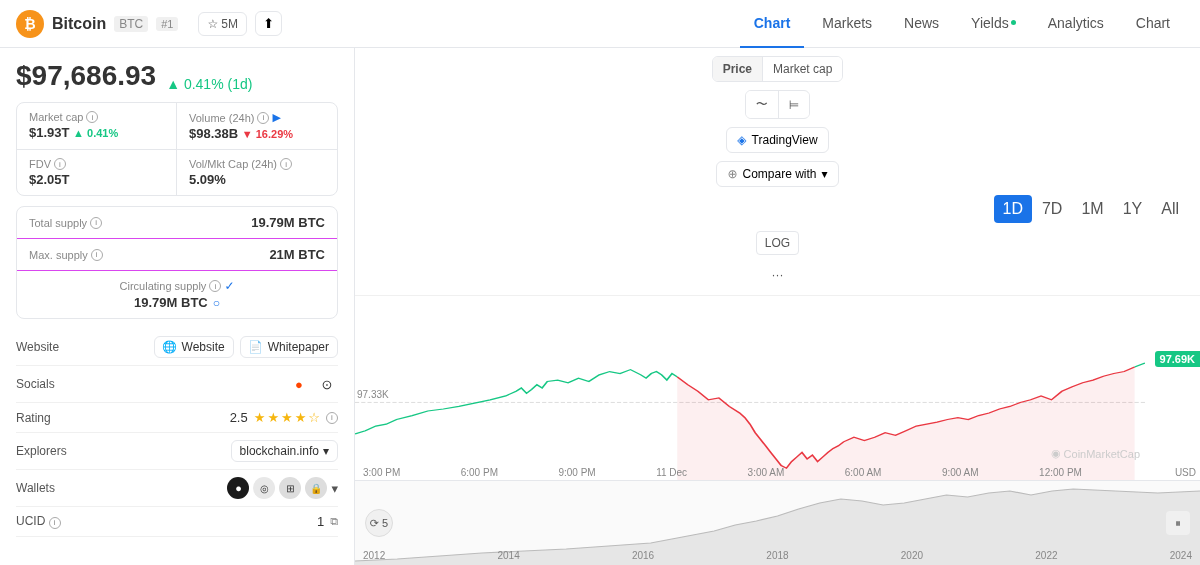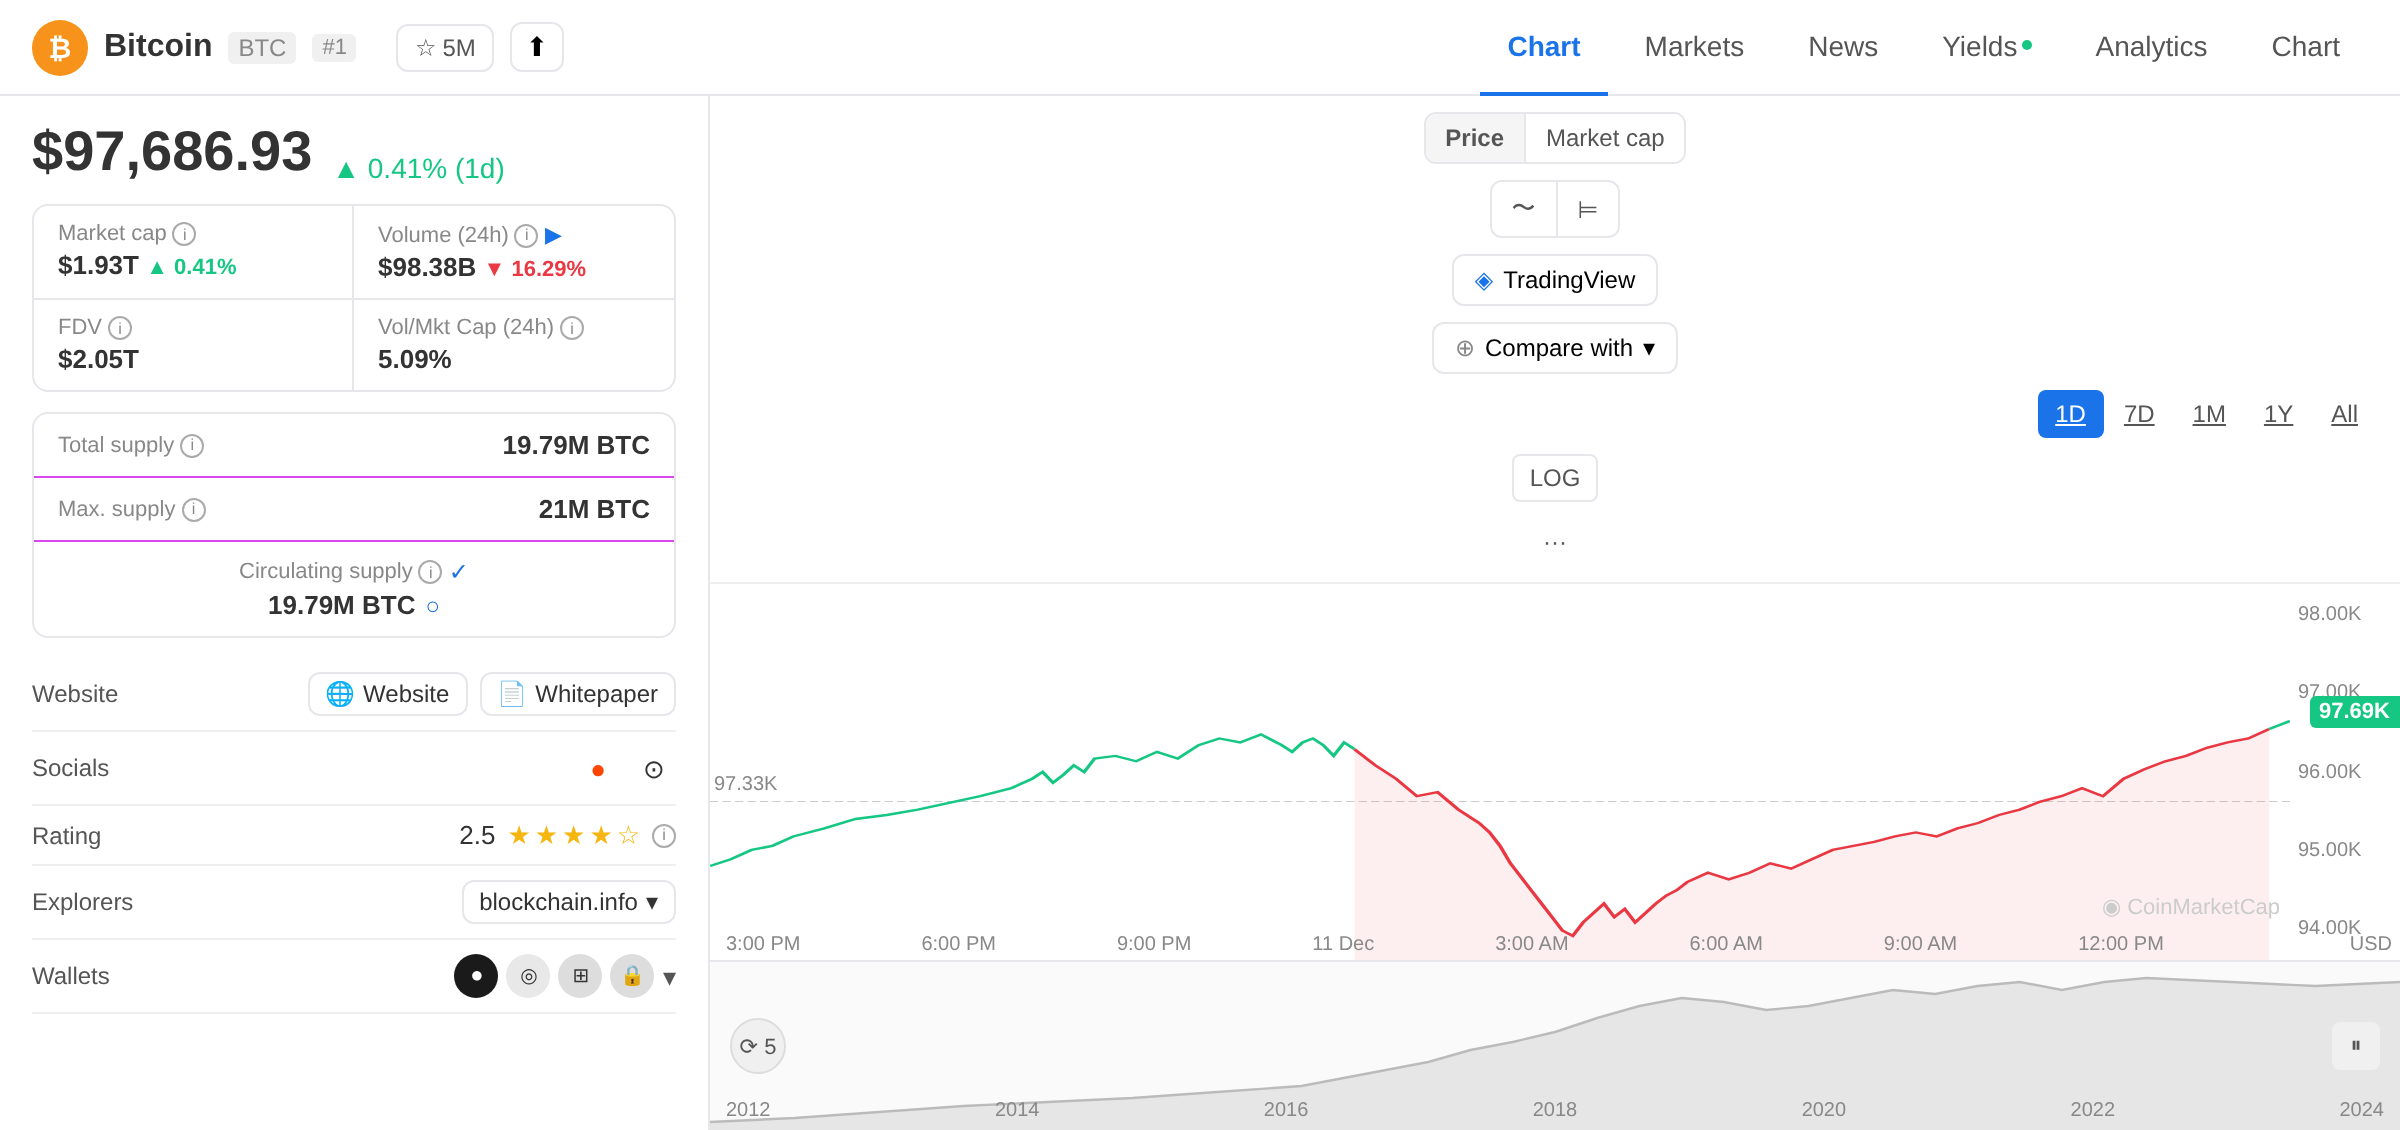--- a/index.html
+++ b/index.html
@@ -59,21 +59,21 @@
     .right-panel { flex: 1; display: flex; flex-direction: column; overflow: hidden; }
 
     .chart-toolbar { display: flex; align-items: center; padding: 8px 12px; gap: 8px; border-bottom: 1px solid #f0f0f0; flex-wrap: wrap; flex-direction: column; }
     .toolbar-group { display: flex; align-items: center; border: 1px solid #e5e7eb; border-radius: 6px; overflow: hidden; }
     .toolbar-btn { padding: 5px 10px; cursor: pointer; font-size: 12px; color: #555; background: #fff; border: none; display: flex; align-items: center; gap: 3px; }
     .toolbar-btn.active { background: #f5f5f5; font-weight: 600; }
     .toolbar-btn:not(:last-child) { border-right: 1px solid #e5e7eb; }
     .tradingview-btn { display: flex; align-items: center; gap: 5px; border: 1px solid #e5e7eb; border-radius: 6px; padding: 5px 10px; cursor: pointer; font-size: 12px; background: #fff; }
     .compare-btn { display: flex; align-items: center; gap: 5px; border: 1px solid #e5e7eb; border-radius: 6px; padding: 5px 10px; cursor: pointer; font-size: 12px; background: #fff; min-width: 120px; }
     .time-group { display: flex; align-items: center; gap: 1px; margin-left: auto; }
-    .time-btn { padding: 4px 8px; cursor: pointer; font-size: 12px; color: #555; background: #fff; border: 1px solid transparent; border-radius: 4px; text-decoration: underline; }
+    .time-btn { padding: 4px 8px; cursor: pointer; font-size: 16px; color: #555; background: #fff; border: 1px solid transparent; border-radius: 4px; }
     .time-btn.active { background: #1a73e8; color: #fff; border-radius: 4px; }
     .log-btn { padding: 4px 8px; cursor: pointer; font-size: 12px; color: #555; border: 1px solid #e5e7eb; border-radius: 4px; background: #fff; }
     .more-btn { padding: 4px 6px; cursor: pointer; font-size: 12px; color: #555; border: 1px solid transparent; background: #fff; border-radius: 4px; }
 
     .chart-area { flex: 1; position: relative; overflow: hidden; background: #fff; }
 
     svg.main-chart { width: 100%; height: 100%; }
 
     .y-axis-labels { position: absolute; right: 0; top: 0; height: 100%; display: flex; flex-direction: column; justify-content: space-between; padding: 10px 4px; font-size: 10px; color: #888; width: 55px; }
     .x-axis-labels { position: absolute; bottom: 0; left: 0; right: 55px; display: flex; justify-content: space-between; padding: 2px 8px; font-size: 10px; color: #888; }
@@ -236,20 +236,30 @@
       <div class="meta-row">
         <div class="meta-label">Wallets</div>
         <div class="meta-value">
           <div class="wallet-icons">
             <div class="wallet-icon" style="background:#1a1a1a;color:white;font-size:11px;">●</div>
             <div class="wallet-icon" style="background:#e8e8e8;">◎</div>
             <div class="wallet-icon" style="background:#ddd;">⊞</div>
             <div class="wallet-icon" style="background:#ddd;">🔒</div>
             <span style="cursor:pointer;color:#555;">▾</span>
           </div>
+        </div>
+      </div>
+      <div class="meta-row">
+        <div class="meta-label">
+          <span>UCID</span>
+          <span class="info-icon">i</span>
+        </div>
+        <div class="meta-value">
+          <span>1</span>
+          <span class="copy-icon">⧉</span>
         </div>
       </div>
     </div>
   </div>
 
   <div class="right-panel">
 
     <div class="chart-toolbar">
       <div class="toolbar-group">
         <button class="toolbar-btn active">Price</button>
@@ -332,27 +342,20 @@
           <span>6:00 PM</span>
           <span>9:00 PM</span>
           <span>11 Dec</span>
           <span>3:00 AM</span>
           <span>6:00 AM</span>
           <span>9:00 AM</span>
           <span>12:00 PM</span>
         </div>
       </div>
 
-      <div class="y-axis-labels">
-        <span>98.00K</span>
-        <span>97.00K</span>
-        <span>96.00K</span>
-        <span>95.00K</span>
-        <span>94.00K</span>
-      </div>
 
       <div class="current-price-tag" style="top: 30%; right:0;">97.69K</div>
 
       <div style="position:absolute;left:2px;top:calc(55% - 8px);font-size:10px;color:#888;">97.33K</div>
 
       <div class="cmc-logo">
         <span>◉</span>
         <span>CoinMarketCap</span>
       </div>
 

